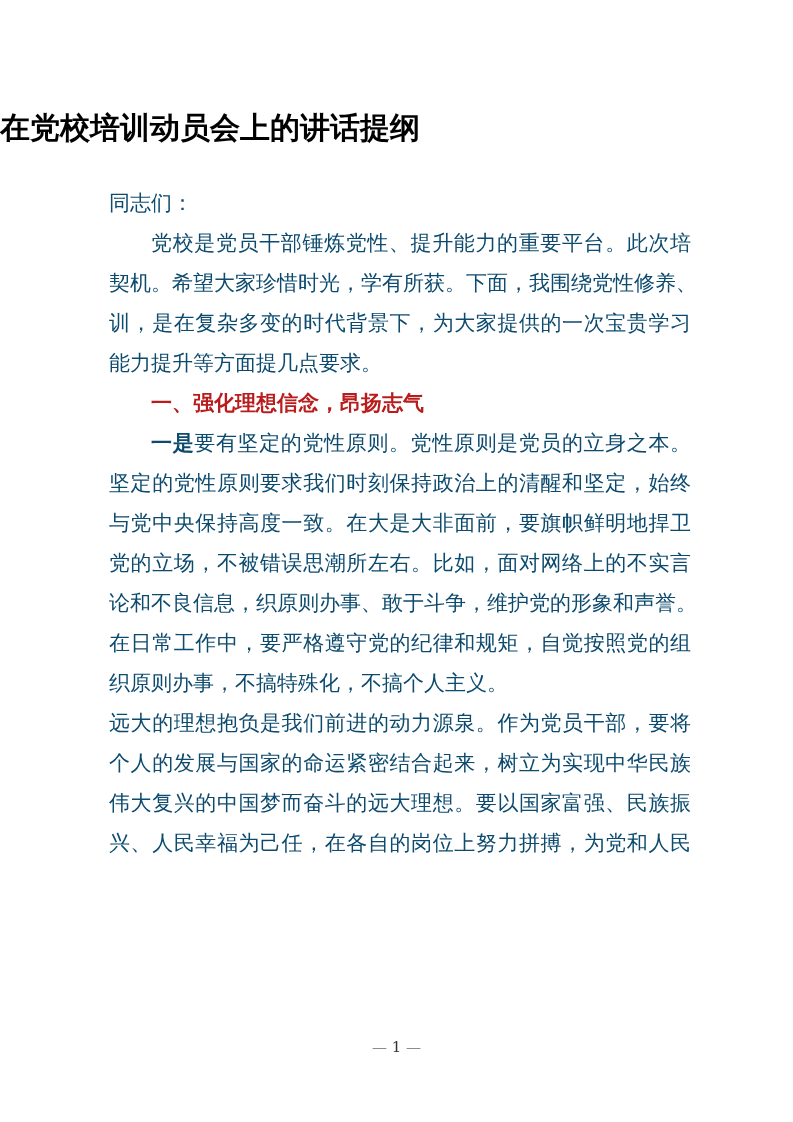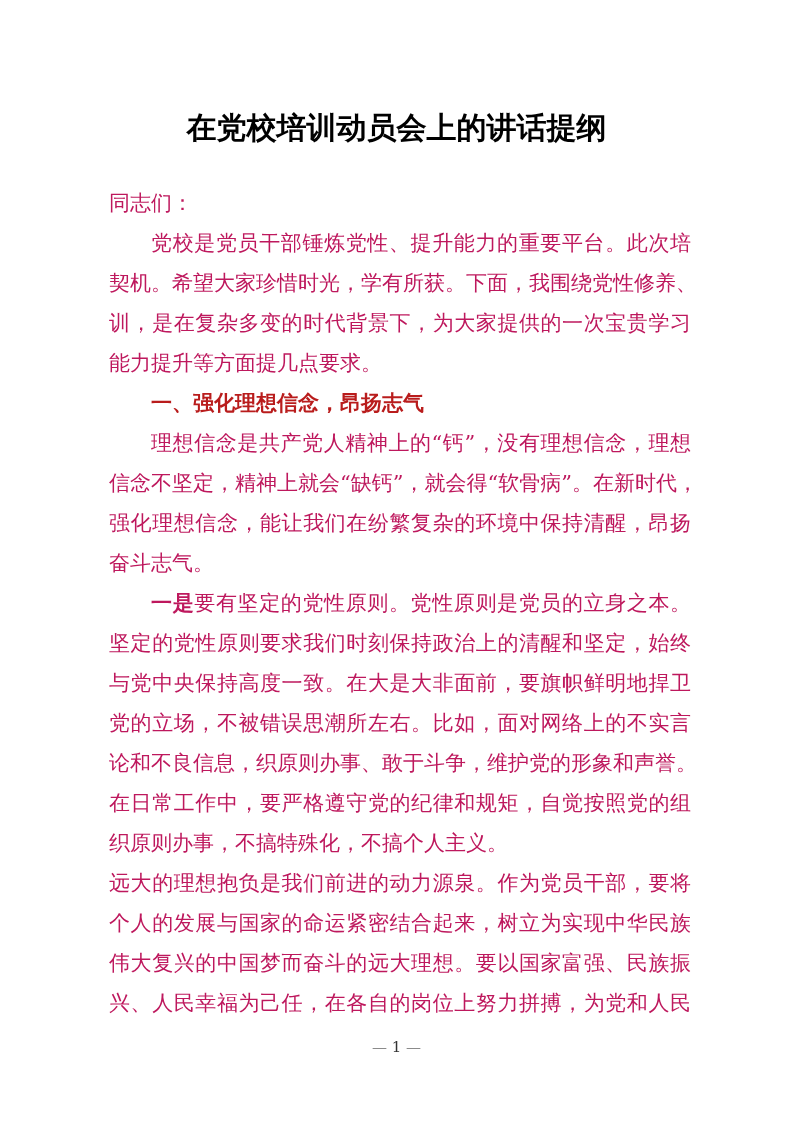--- a/index.html
+++ b/index.html
@@ -1,23 +1,23 @@
 <!DOCTYPE html>
 <html><head>
 <meta charset="utf-8">
 <style>
   html, body { margin:0; padding:0; background:#ffffff; }
   body { width:793px; height:1122px; position:relative; overflow:hidden;
          font-family:"DejaVu Serif","Liberation Serif",serif; color:#111; }
-  .title { position:absolute; top:108px; left:0; width:793px; text-align:center;
+  .title { position:absolute; top:108px; left:0; width:793px; 
            font-family:"DejaVu Sans","Liberation Sans",sans-serif; font-weight:bold;
            font-size:30px; letter-spacing:0px; color:#000; }
   .body { position:absolute; top:183px; left:109px; width:582px; }
   .line { height:40px; line-height:40px; font-size:21px; white-space:nowrap;
-          text-align:justify; text-align-last:justify; color:#be185d; }
+          text-align:justify; text-align-last:justify; color:#0c4a6e; }
   .line.last { text-align-last:left; }
   .indent { padding-left:42px; }
   .heading { font-family:"DejaVu Sans","Liberation Sans",sans-serif; font-weight:bold; color:#b91c1c; text-align-last:left; }
   .lead { font-weight:bold; }
   .footer { position:absolute; top:1038px; left:0; width:793px; text-align:center;
             font-size:15px; color:#333; }
   .footer .dash { color:#888; }
 </style>
 </head>
 <body>
@@ -29,26 +29,20 @@
 
   <div>
     <div class="line indent">党校是党员干部锤炼党性、提升能力的重要平台。此次培</div>
     <div class="line">契机。希望大家珍惜时光，学有所获。下面，我围绕党性修养、</div>
     <div class="line">训，是在复杂多变的时代背景下，为大家提供的一次宝贵学习</div>
     <div class="line last">能力提升等方面提几点要求。</div>
   </div>
 
   <div class="line indent heading">一、强化理想信念，昂扬志气</div>
 
-  <div>
-    <div class="line indent">理想信念是共产党人精神上的“钙”，没有理想信念，理想</div>
-    <div class="line">信念不坚定，精神上就会“缺钙”，就会得“软骨病”。在新时代，</div>
-    <div class="line">强化理想信念，能让我们在纷繁复杂的环境中保持清醒，昂扬</div>
-    <div class="line last">奋斗志气。</div>
-  </div>
 
   <div>
     <div class="line indent"><span class="lead">一是</span><span>要有坚定的党性原则。党性原则是党员的立身之本。</span></div>
     <div class="line">坚定的党性原则要求我们时刻保持政治上的清醒和坚定，始终</div>
     <div class="line">与党中央保持高度一致。在大是大非面前，要旗帜鲜明地捍卫</div>
     <div class="line">党的立场，不被错误思潮所左右。比如，面对网络上的不实言</div>
     <div class="line">论和不良信息，织原则办事、敢于斗争，维护党的形象和声誉。</div>
     <div class="line">在日常工作中，要严格遵守党的纪律和规矩，自觉按照党的组</div>
     <div class="line last">织原则办事，不搞特殊化，不搞个人主义。</div>
   </div>

